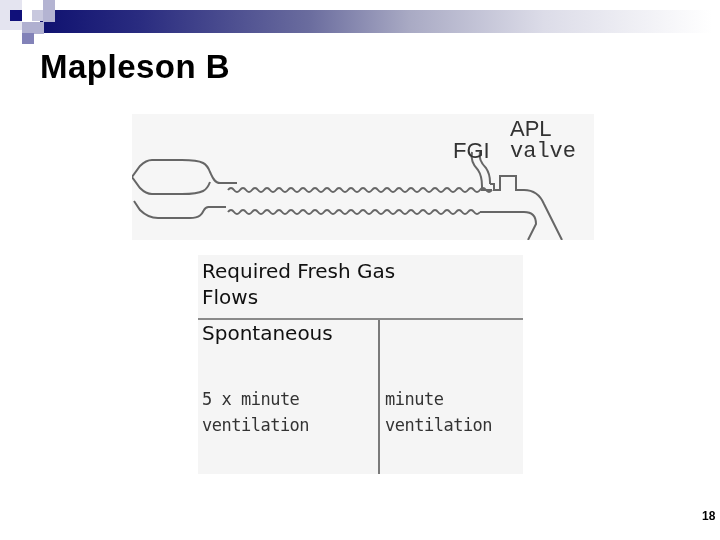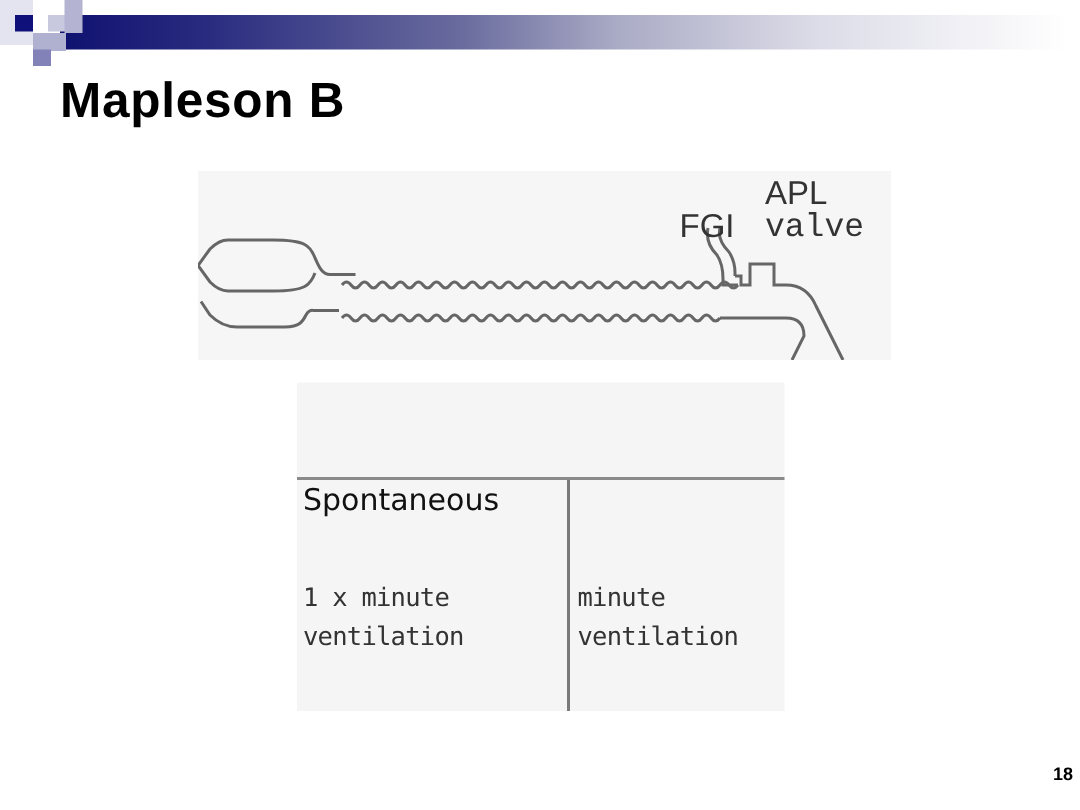--- a/index.html
+++ b/index.html
@@ -51,25 +51,29 @@
 
       <path d="M348,98 L392,98 Q404,98 404,110 L396,126"></path>
     </g>
   </svg>
   <div class="diag-label" style="left:311px;top:26px;margin-left:10px;">FGI</div>
   <div class="diag-label" style="left:378px;top:4px;">APL</div>
   <div class="diag-label" style="left:378px;top:27px;font-family:Liberation Mono, monospace;">valve</div>
 </div>
 
 <div class="table">
+  <div class="t-title">
+    <div>Required Fresh Gas</div>
+    <div>Flows</div>
+  </div>
   <div class="t-hline"></div>
   <div class="t-vline"></div>
   <div class="t-head" style="left:4px;">Spontaneous</div>
   <div class="t-cell" style="left:4px;">
-    <div>1 x minute</div>
+    <div>5 x minute</div>
     <div>ventilation</div>
   </div>
   <div class="t-cell" style="left:187px;">
     <div>minute</div>
     <div>ventilation</div>
   </div>
 </div>
 
 <div class="page-num">18</div>
 

